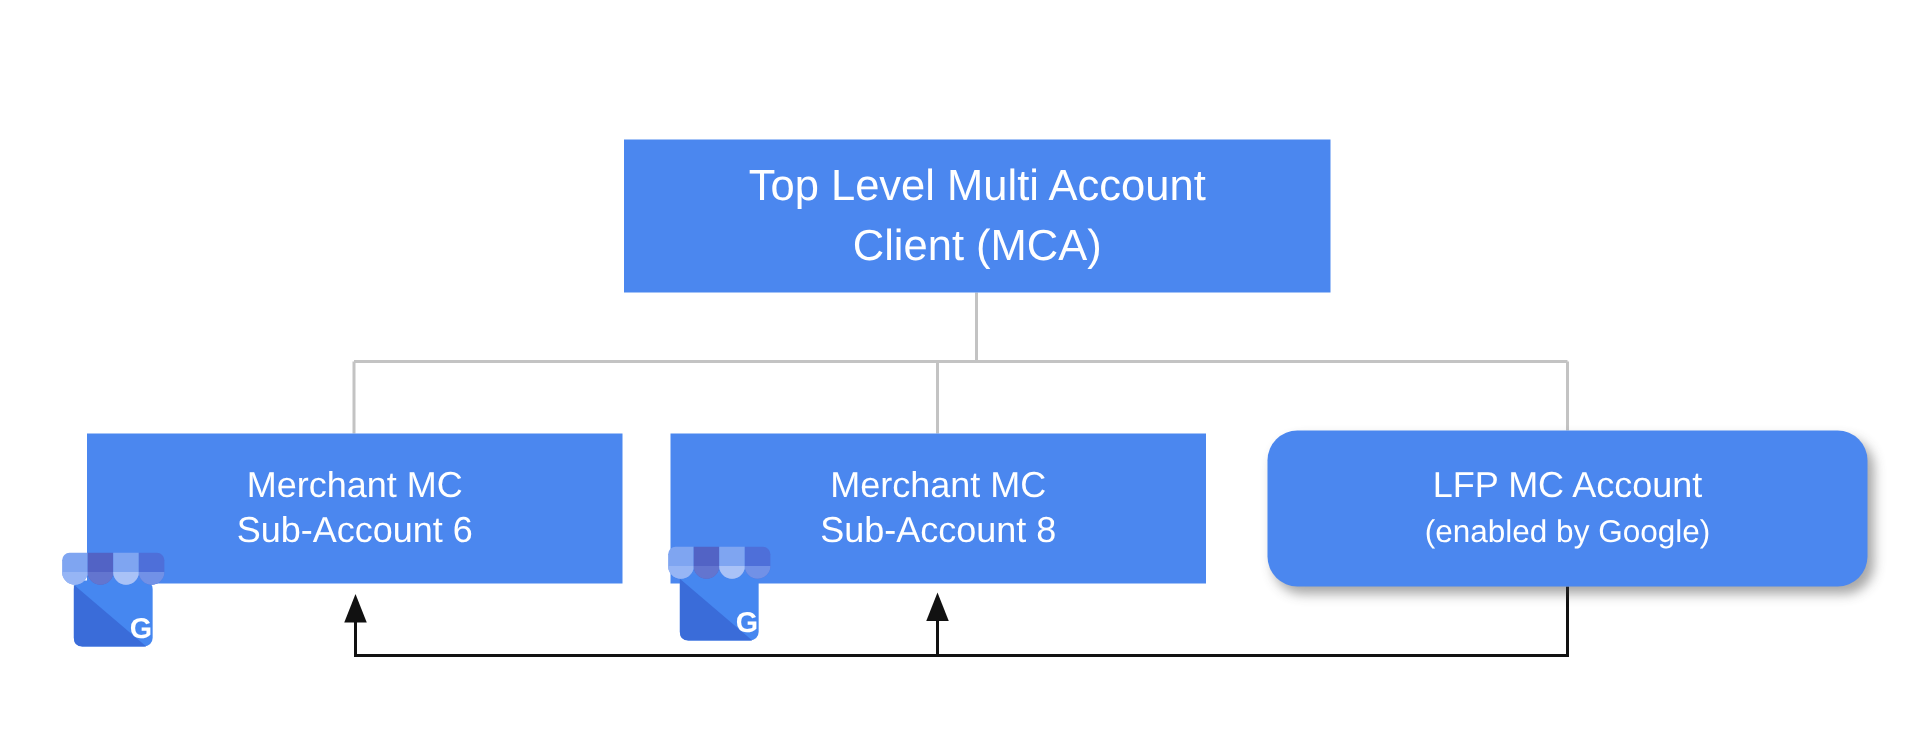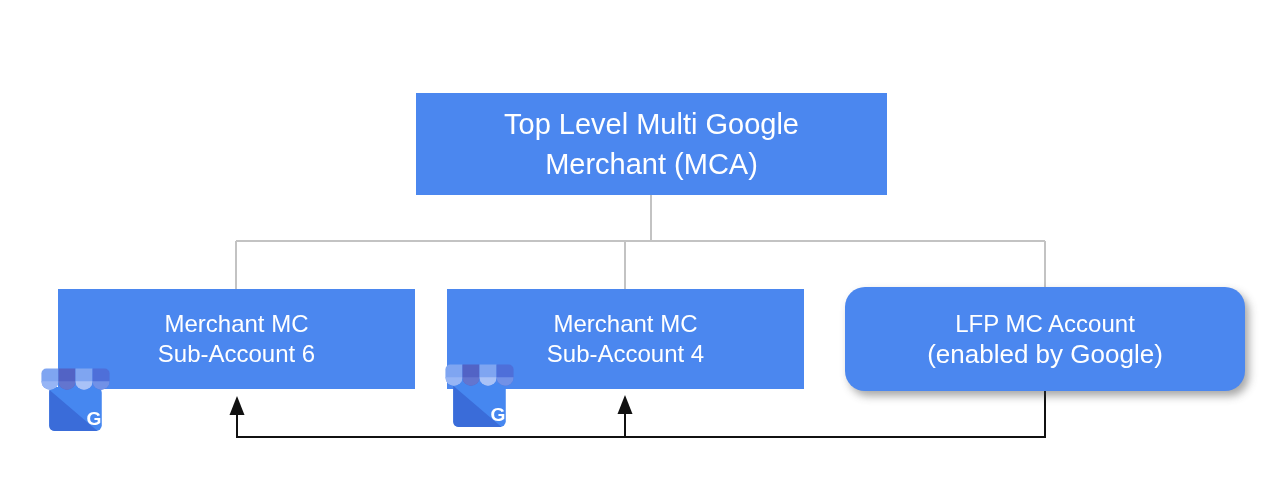--- a/index.html
+++ b/index.html
@@ -46,21 +46,21 @@
     line-height: 30px;
   }
   .node-lfp {
     left: 845px; top: 287px;
     width: 400px; height: 104px;
     font-size: 24px;
     line-height: 31px;
     box-shadow: 4px 5px 8px rgba(60,60,60,0.45);
     border-radius: 20px;
   }
-  .node-lfp .line2 { font-size: 26px; }
+  .node-lfp .line2 { font-size: 21px; }
   .gmb {
     position: absolute;
     width: 71px; height: 67px;
   }
   .gmb1 { left: 40px;  top: 367px; }
   .gmb2 { left: 444px; top: 363px; }
 </style>
 </head>
 <body>
 
@@ -69,32 +69,32 @@
   <svg class="wires" viewBox="0 0 1286 501" xmlns="http://www.w3.org/2000/svg">
 
     <path d="M651 195 V241 M236 241 H1045 M236 241 V289 M625 241 V289 M1045 241 V287" fill="none" stroke="#C3C3C3" stroke-width="2"></path>
 
     <path d="M1045 391 L1045 437 L237 437 L237 414 M625 437 L625 413" fill="none" stroke="#111111" stroke-width="2"></path>
     <polygon points="237,396 229.5,415 244.5,415" fill="#111111"></polygon>
     <polygon points="625,395 617.5,414 632.5,414" fill="#111111"></polygon>
   </svg>
 
   <div class="node node-mca">
-    <div>Top Level Multi Google</div>
-    <div>Merchant (MCA)</div>
+    <div>Top Level Multi Account</div>
+    <div>Client (MCA)</div>
   </div>
 
   <div class="node node-sub1">
     <div>Merchant MC</div>
     <div>Sub-Account 6</div>
   </div>
 
   <div class="node node-sub2">
     <div>Merchant MC</div>
-    <div>Sub-Account 4</div>
+    <div>Sub-Account 8</div>
   </div>
 
   <div class="node node-lfp">
     <div>LFP MC Account</div>
     <div class="line2">(enabled by Google)</div>
   </div>
 
   <svg class="gmb gmb1" viewBox="0 0 100 94" xmlns="http://www.w3.org/2000/svg">
     <rect x="13" y="28" width="74" height="62" rx="8" fill="#4687F0"></rect>
     <path d="M13 32 L81 90 L21 90 Q13 90 13 82 Z" fill="#3A6CD9"></path>

